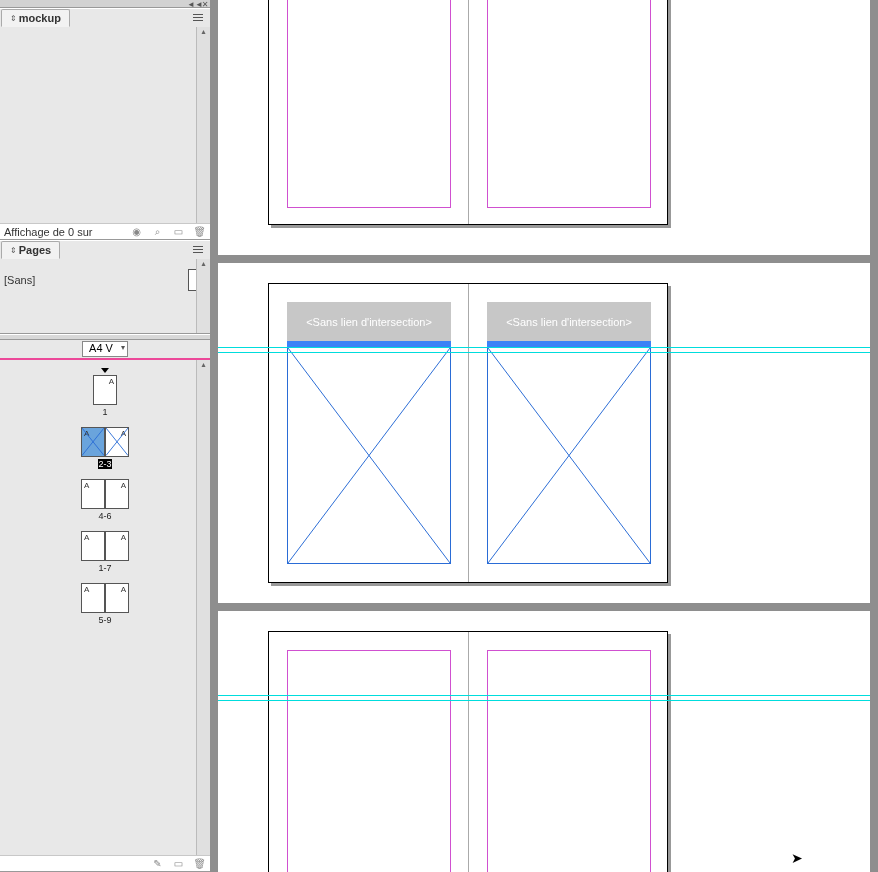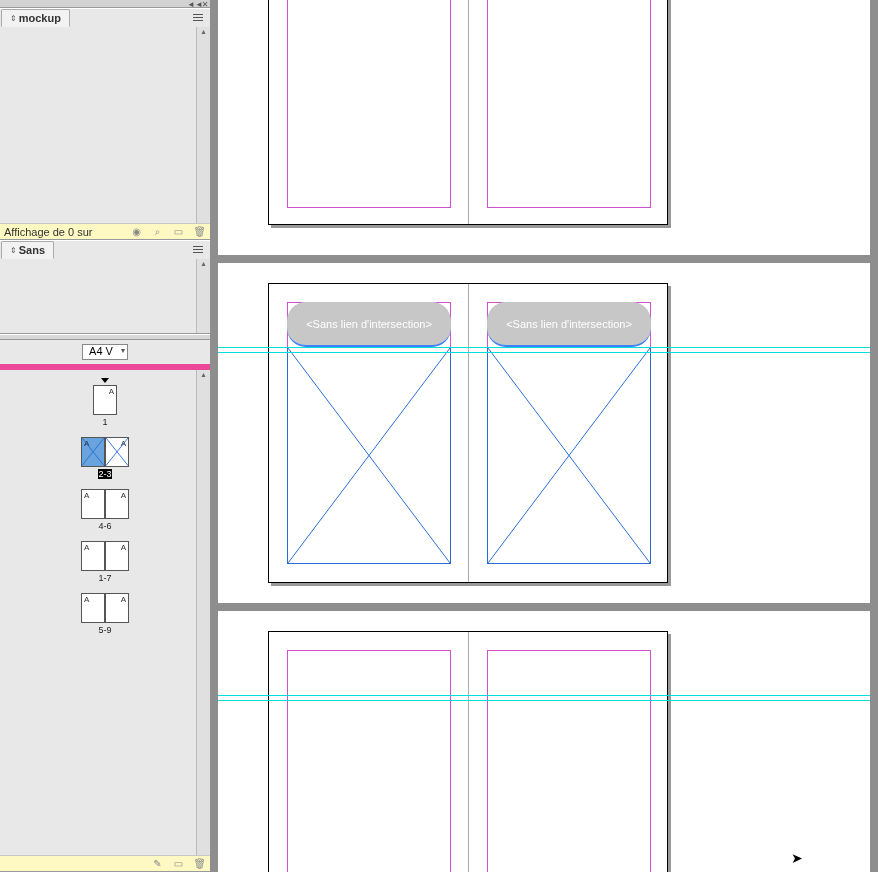--- a/index.html
+++ b/index.html
@@ -12,21 +12,21 @@
 
 .panel { background: #e8e8e8; border-top: 1px solid #fff; border-bottom: 1px solid #999; display: flex; flex-direction: column; }
 .panel-tabbar { height: 18px; background: #e8e8e8; display: flex; align-items: center; position: relative; }
 .panel-tab { height: 18px; background: #f2f2f2; border: 1px solid #aaa; border-bottom: 1px solid #f2f2f2; padding: 0 8px; display: flex; align-items: center; gap: 2px; font-size: 10px; color: #333; border-radius: 2px 2px 0 0; margin-left: 1px; }
 .panel-tabbar .menu-icon { position: absolute; right: 3px; top: 2px; width: 14px; height: 12px; display: flex; flex-direction: column; justify-content: center; gap: 2px; cursor: pointer; }
 .panel-tabbar .menu-icon span { height: 1px; background: #555; width: 10px; }
 .panel-body { background: #e8e8e8; flex: 1; position: relative; }
 .panel-scrollbar-r { position: absolute; right: 0; top: 0; bottom: 0; width: 14px; background: #e0e0e0; border-left: 1px solid #bbb; }
 .scrollbar-arrow { font-size: 8px; color: #666; text-align: center; width: 100%; }
 
-.status-row { height: 16px; background: #fef9c3; border-top: 1px solid #c8c8c8; display: flex; align-items: center; padding: 0 4px; font-size: 10px; color: #333; gap: 8px; }
+.status-row { height: 16px; background: #ffffff; border-top: 1px solid #c8c8c8; display: flex; align-items: center; padding: 0 4px; font-size: 10px; color: #333; gap: 8px; }
 .status-row .icons { margin-left: auto; display: flex; gap: 8px; }
 .status-row .icons .ico { width: 13px; height: 13px; display: inline-flex; align-items: center; justify-content: center; color: #888; font-size: 10px; }
 .status-row .icons .trash { color: #888; }
 
 
 #panel-mockup { height: 232px; }
 #panel-mockup .panel-body { height: 198px; }
 
 
 #panel-pages { flex: 1; }
@@ -35,21 +35,21 @@
 .master-list { padding: 6px 4px; position: relative; height: 75px; border-bottom: 1px solid #999;}
 .master-row { display: flex; align-items: center; height: 30px; font-size: 10px; color: #333; }
 .master-label { flex: 1; }
 .master-icon { border: 1px solid #555; background: #fff; }
 .master-icon.single { width: 18px; height: 22px; }
 .master-icon.double { width: 36px; height: 22px; display: flex; }
 .master-icon.double .half { width: 18px; height: 100%; border-right: 1px solid #555; }
 .master-icon.double .half:last-child { border-right: none; }
 .divider-handle { height: 6px; background: #d8d8d8; border-top: 1px solid #fff; border-bottom: 1px solid #999; }
 
-.pagesize-row { height: 30px; padding: 2px 0; display: flex; align-items: center; justify-content: center; background: #e8e8e8; border-bottom: 6px solid #ec4899; }
+.pagesize-row { height: 20px; padding: 2px 0; display: flex; align-items: center; justify-content: center; background: #e8e8e8; border-bottom: 2px solid #ec4899; }
 .pagesize-select { height: 16px; font-size: 10px; background: #fff; border: 1px solid #888; padding: 0 14px 0 6px; position: relative; }
 .pagesize-select::after { content: '▾'; position: absolute; right: 2px; top: 1px; color: #555; font-size: 8px; }
 
 .spread-list { flex: 1; padding: 8px 4px 8px 4px; overflow: hidden; position: relative; background: #e8e8e8; }
 .spread-list .panel-scrollbar-r { top: 0; }
 .spread-item { display: flex; flex-direction: column; align-items: center; margin-bottom: 10px; }
 .spread-thumb { display: flex; }
 .page-rect { width: 24px; height: 30px; border: 1px solid #555; background: #fff; position: relative; }
 .page-rect .ml { position: absolute; top: 1px; font-size: 8px; color: #333; }
 .page-rect .ml.l { left: 2px; }
@@ -66,21 +66,21 @@
 .sv1 { top: -95px; height: 350px; }
 .sv2 { top: 263px; height: 340px; }
 .sv3 { top: 611px; height: 340px; }
 .spread-paper { position: absolute; border: 1px solid #000; background: #fff; box-shadow: 3px 3px 0 rgba(0,0,0,.4); }
 .spine { position: absolute; top: 0; bottom: 0; width: 1px; background: #aaa; left: 50%; }
 .page-margin { position: absolute; border: 1px solid #d050d0; }
 .guide-h { position: absolute; left: 0; right: 0; height: 1px; background: #00dddd; }
 .frame-x { position: absolute; border: 1px solid #2a6cd6; }
 .frame-x svg { width: 100%; height: 100%; display: block; }
 .frame-x svg line { stroke: #2a6cd6; stroke-width: 1; }
-.placeholder-band { position: absolute; background: #c7c7c7; color: #fff; display: flex; align-items: center; justify-content: center; font-size: 11px; border-bottom: 2px solid #3b82f6; border-radius: 19px; }
+.placeholder-band { position: absolute; background: #c7c7c7; color: #fff; display: flex; align-items: center; justify-content: center; font-size: 11px; border-bottom: 6px solid #3b82f6; }
 .cursor { position: absolute; font-size: 14px; color: #000; pointer-events:none; }
 </style>
 </head>
 <body>
 
 <div class="left-panels">
 
   <div class="tabstrip-top">
     <div class="tabbar-icons">
       <span>◄◄</span>
@@ -113,31 +113,35 @@
         <span class="ico">▭</span>
         <span class="ico trash">🗑</span>
       </div>
     </div>
   </div>
 
   <div id="panel-pages" class="panel">
     <div class="panel-tabbar">
       <div class="panel-tab">
         <span style="font-size:8px;color:#555;">⇕</span>
-        <b>Sans</b>
+        <b>Pages</b>
       </div>
       <div class="menu-icon">
           <span></span>
           <span></span>
           <span></span>
         </div>
     </div>
     <div class="panel-body">
 
       <div class="master-list">
+        <div class="master-row">
+          <span class="master-label">[Sans]</span>
+          <span class="master-icon single"></span>
+        </div>
         <div class="panel-scrollbar-r" style="top:0;bottom:0;">
           <div class="scrollbar-arrow">▴</div>
         </div>
       </div>
 
       <div class="divider-handle"></div>
 
       <div class="pagesize-row">
         <div class="pagesize-select">
           <span>A4 V</span>

